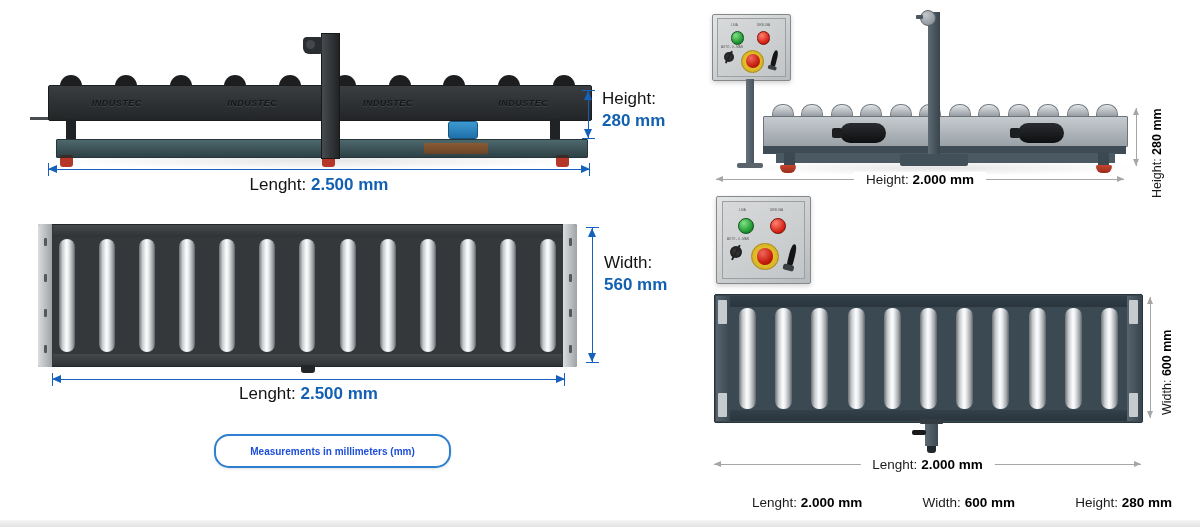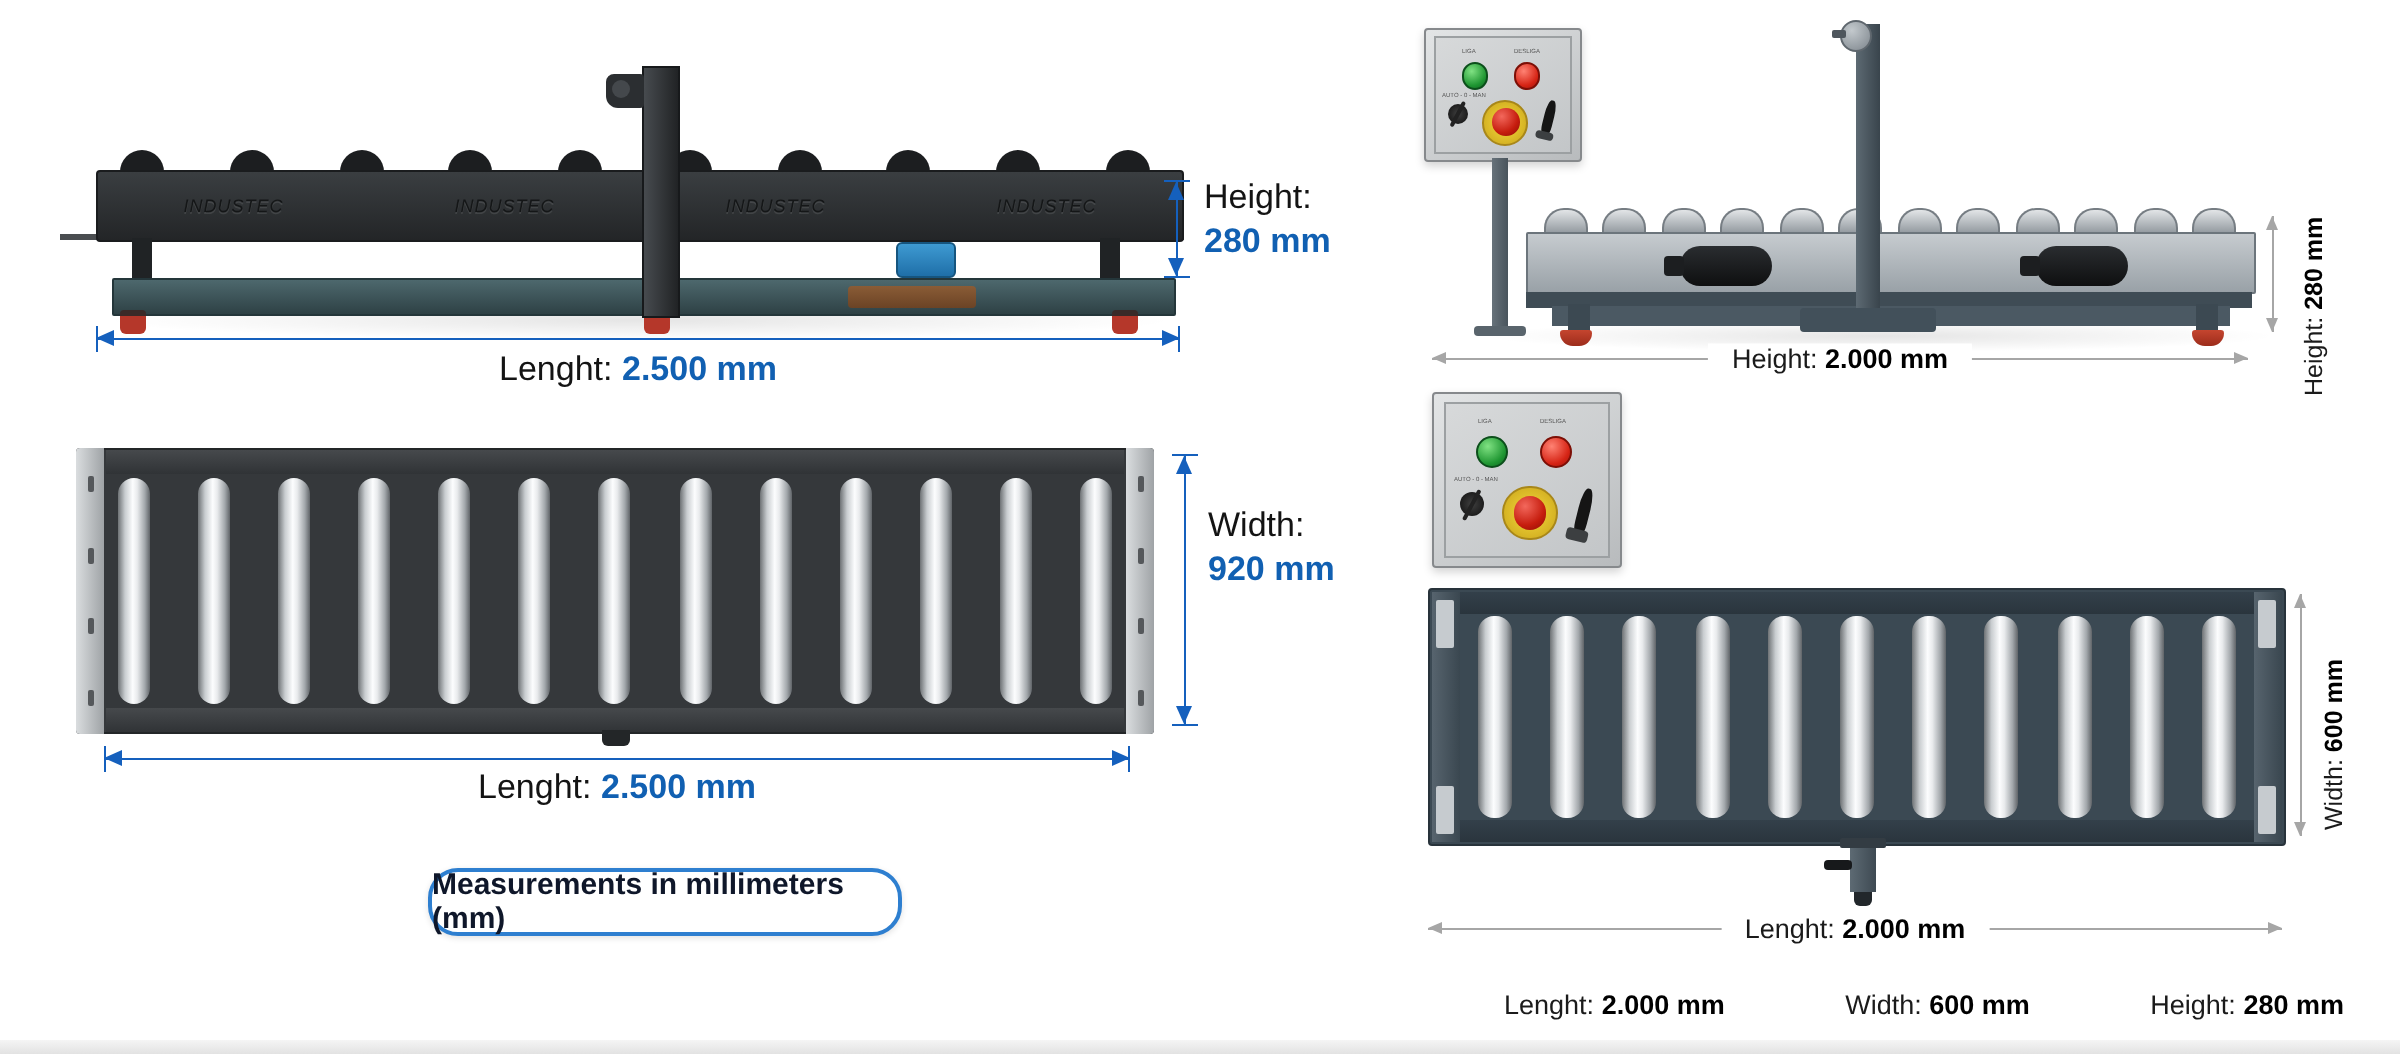--- a/index.html
+++ b/index.html
@@ -37,21 +37,21 @@
   .biglabel.center{text-align:center;}
   .vlabel{position:absolute;writing-mode:vertical-rl;transform:rotate(180deg);font-size:12.5px;color:#1b1b1b;white-space:nowrap;}
   .vlabel b{color:#000;}
 
   
   .ls-deck{position:absolute;left:30px;top:117px;width:562px;height:3px;background:#4a4d50;}
   .ls-bumps{position:absolute;left:60px;top:75px;width:515px;height:11px;display:flex;justify-content:space-between;align-items:flex-end;}
   .ls-bumps .bump{width:22px;height:11px;background:#1c1e20;border-radius:11px 11px 0 0;}
   .ls-beam{position:absolute;left:48px;top:85px;width:542px;height:34px;background:linear-gradient(#3a3e41,#232527);border:1px solid #1a1c1e;border-radius:2px;}
   .logo-row{position:absolute;inset:0;display:flex;justify-content:space-around;align-items:center;}
-  .logo{font-size:9px;font-weight:normal;font-style:italic;letter-spacing:.5px;color:#141617;text-shadow:0 1px 0 rgba(255,255,255,.10);}
+  .logo{font-size:9px;font-weight:bold;font-style:italic;letter-spacing:.5px;color:#141617;text-shadow:0 1px 0 rgba(255,255,255,.10);}
   .ls-leg{position:absolute;top:119px;width:10px;height:22px;background:#202325;}
   .ls-base{position:absolute;left:56px;top:139px;width:530px;height:17px;background:linear-gradient(#4d686d,#2e4145);border:1px solid #24363a;border-radius:1px;}
   .foot{position:absolute;width:13px;height:9px;background:#b5372a;border-top:3px solid #3a2a28;border-radius:2px 2px 3px 3px;}
   .ls-motor{position:absolute;left:448px;top:121px;width:28px;height:16px;background:linear-gradient(#3e9ad2,#1f6fa8);border-radius:3px;border:1px solid #16557f;}
   .ls-pallet{position:absolute;left:424px;top:143px;width:64px;height:11px;background:linear-gradient(#8a5c36,#6b4325);border-radius:2px;}
   .ls-mast{position:absolute;left:321px;top:33px;width:17px;height:124px;background:linear-gradient(90deg,#474b4f,#212325);border:1px solid #17191b;}
   .ls-clamp{position:absolute;left:303px;top:37px;width:19px;height:17px;background:#2b2e31;border-radius:4px 2px 2px 6px;}
   .ls-clamp::after{content:"";position:absolute;left:3px;top:3px;width:9px;height:9px;border-radius:50%;background:#44484c;}
   .groundshadow{position:absolute;background:radial-gradient(ellipse at center,rgba(0,0,0,.10),rgba(0,0,0,0) 70%);}
 
@@ -108,21 +108,21 @@
   .estop{position:absolute;left:35%;top:54%;width:31%;aspect-ratio:1;border-radius:50%;background:radial-gradient(#f6da3f,#c8a318);border:1px solid #a8871a;}
   .estop i{position:absolute;inset:17%;border-radius:50%;background:radial-gradient(circle at 35% 30%,#f3685c,#c61d0e 60%,#8c0c04);}
   .selector{position:absolute;left:9%;top:58%;width:15%;aspect-ratio:1;border-radius:50%;background:radial-gradient(#404040,#0d0d0d);}
   .selector::after{content:"";position:absolute;left:40%;top:-20%;width:16%;height:135%;background:#222;border-radius:2px;transform:rotate(28deg);}
   .toggle{position:absolute;right:12%;top:55%;width:7%;height:30%;background:#151515;border-radius:45% 45% 25% 25%;transform:rotate(14deg);}
   .toggle::after{content:"";position:absolute;left:-45%;bottom:-18%;width:190%;height:26%;background:#3c3f41;border-radius:2px;}
   .pole{position:absolute;background:linear-gradient(90deg,#67727a,#49545c);}
   .pole-base{position:absolute;background:#59646c;border-radius:2px;}
 
   
-  .badge{position:absolute;left:214px;top:434px;width:233px;height:30px;border:2px solid #2e7fd0;border-radius:15px;background:#fff;display:flex;align-items:center;justify-content:center;font-size:15px;font-weight:bold;color:#0f172a;box-shadow:0 1px 3px rgba(0,0,0,.12);}
+  .badge{position:absolute;left:214px;top:434px;width:233px;height:30px;border:2px solid #2e7fd0;border-radius:15px;background:#fff;display:flex;align-items:center;justify-content:center;font-size:10px;font-weight:bold;color:#1d4ed8;box-shadow:0 1px 3px rgba(0,0,0,.12);}
   .footstrip{position:absolute;left:0;top:520px;width:1200px;height:7px;background:linear-gradient(#f5f5f5,#e2e2e2);}
   .summary{position:absolute;left:752px;top:495px;width:420px;display:flex;justify-content:space-between;font-size:13.5px;color:#1b1b1b;white-space:nowrap;}
   .summary b{color:#000;}
 </style>
 </head>
 <body>
 
 <div id="canvas">
 
   <div class="groundshadow" style="left:50px;top:150px;width:540px;height:20px;"></div>
@@ -212,21 +212,21 @@
     <div class="lt-nub"></div>
   </div>
   <div class="dim-v blue" style="left:592px;top:228px;height:134px;">
     <span class="tick t"></span>
       <span class="tick b"></span>
       <span class="ah t"></span>
       <span class="ah b"></span>
   </div>
   <div class="biglabel" style="left:604px;top:252px;line-height:1.3;">
     <span>Width:</span><br>
-    <b>920 mm</b>
+    <b>560 mm</b>
   </div>
   <div class="dim-h blue" style="left:52px;top:379px;width:513px;">
     <span class="tick l"></span>
       <span class="tick r"></span>
       <span class="ah l"></span>
       <span class="ah r"></span>
   </div>
   <div class="biglabel center" style="left:52px;top:384px;width:513px;">
     <span>Lenght:</span> <b>2.500 mm</b>
   </div>

